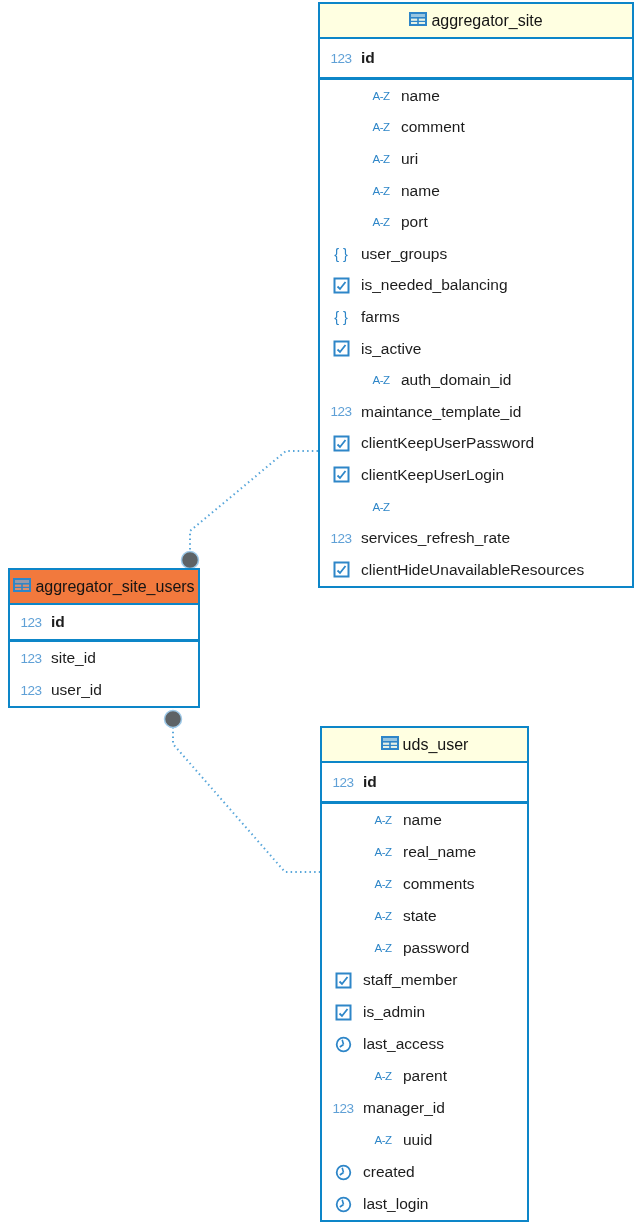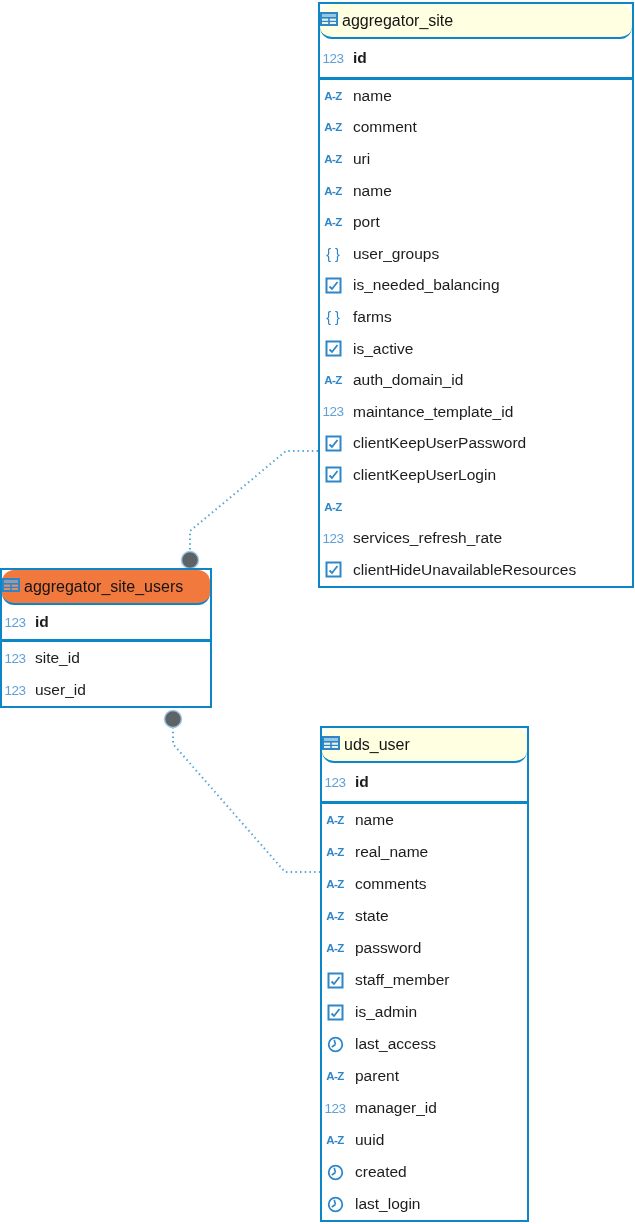--- a/index.html
+++ b/index.html
@@ -12,35 +12,35 @@
     --icon-blue:#2e86c8;
     --num-blue:#5fa0d6;
     --line:#58a6da;
     --dot:#5e6366;
     overflow:hidden;
   }
   .canvas{position:absolute;inset:0;}
   svg.connectors{position:absolute;left:0;top:0;}
   .etable{position:absolute;border:2px solid var(--border);background:#fff;box-sizing:border-box;}
   .etable .thead{
-    height:33px;display:flex;align-items:center;gap:4px;
-    border-bottom:2px solid var(--border);font-size:16px;color:#141414;border-radius:12px;
+    height:33px;display:flex;align-items:center;justify-content:center;gap:4px;
+    border-bottom:2px solid var(--border);font-size:16px;color:#141414;
   }
   .hdr-yellow{background:var(--hdr-yellow);}
   .hdr-orange{background:var(--hdr-orange);}
   .pk{border-bottom:3px solid var(--border);}
-  .row{display:flex;align-items:center;font-size:15.5px;color:#1c1c1c;}
+  .row{display:flex;align-items:center;padding-left:8px;font-size:15.5px;color:#1c1c1c;}
   .pk .row{height:var(--pkh);font-weight:bold;}
   .cols .row{height:var(--rowh);}
   .ico{width:26px;flex:0 0 26px;display:flex;align-items:center;justify-content:center;margin-right:7px;}
   .ico.num{color:var(--num-blue);font-size:13.5px;font-weight:400;letter-spacing:-0.5px;}
-  .ico.str{color:var(--icon-blue);font-size:11.5px;font-weight:700;letter-spacing:-0.5px;}
+  .ico.str{color:var(--icon-blue);font-size:11.5px;font-weight:400;letter-spacing:-0.5px;margin-left:40px;}
   .ico.obj{color:var(--icon-blue);font-size:14.5px;font-weight:400;}
   .t0{left:318px;top:2px;width:316px;--rowh:31.6px;--pkh:38px;}
-  .t1{left:0;top:568px;width:212px;--rowh:32px;--pkh:34px;}
+  .t1{left:8px;top:568px;width:192px;--rowh:32px;--pkh:34px;}
   .t2{left:320px;top:726px;width:209px;--rowh:32px;--pkh:38px;}
   .lbl{white-space:nowrap;}
 </style>
 </head>
 <body style="--border: #0d86c8; --hdr-yellow: #ffffe1; --hdr-orange: #f2793d; --icon-blue: #2e86c8; --num-blue: #5fa0d6; --line: #58a6da; --dot: #5e6366;">
 
 <div class="canvas">
 
   <svg class="connectors" width="635" height="1224">
     <polyline points="318,451 286,451 190,531 190,552" fill="none" stroke="#58a6da" stroke-width="2" stroke-dasharray="1.5 3.2"></polyline>

